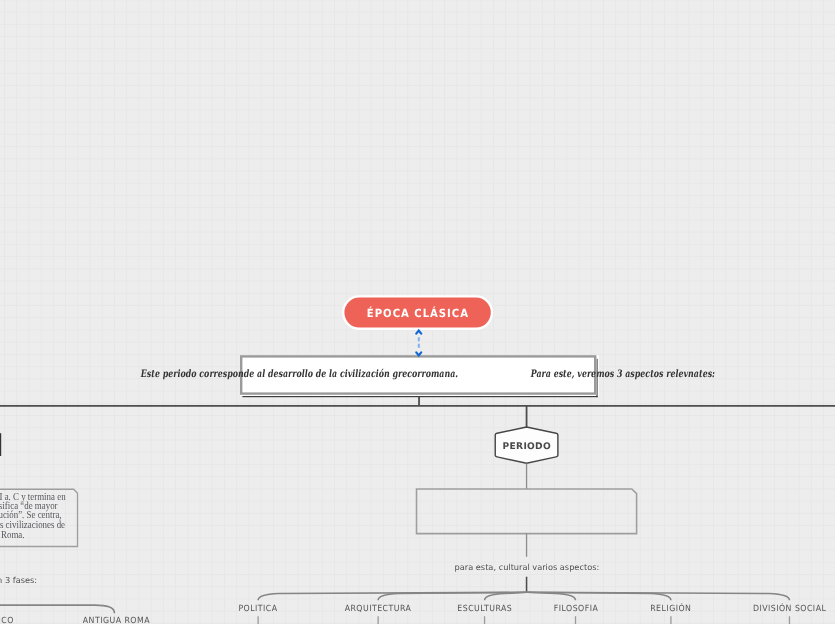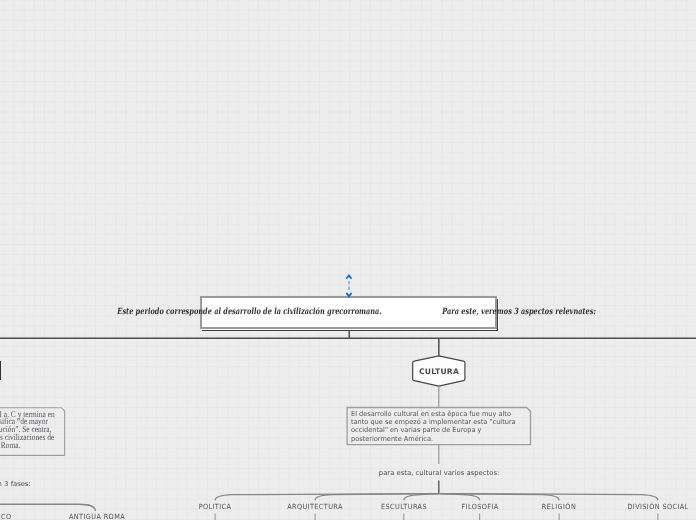--- a/index.html
+++ b/index.html
@@ -83,33 +83,33 @@
     <g stroke="#858585" stroke-width="1.3" fill="none">
       <path d="M -60 504.25 L 79 504.25 C 88.4 504.35 95.4 505.4 95.4 511.0"></path>
     </g>
     <g stroke="#9a9a9a" stroke-width="1.1" fill="none">
       <path d="M 95.4 523 L 95.4 530"></path>
     </g>
   </svg>
 
   <div class="leftedge"></div>
 
+  <div class="pill">
+    <span>ÉPOCA CLÁSICA</span>
+  </div>
 
   <div class="rootnote-halo"></div>
   <div class="selrect"></div>
   <div class="rootnote">
     <div>Este periodo corresponde al  desarrollo de la civilización grecorromana.</div>
     <div>Para este, veremos 3 aspectos relevnates:</div>
   </div>
 
-  <div class="hexlbl">CULTURA</div>
+  <div class="hexlbl">PERIODO</div>
 
-  <div class="descbox">
-    <div class="txt">El desarrollo cultural en esta época fue muy alto tanto que se empezó a implementar esta "cultura occidental" en varias parte de Europa y posteriormente América.</div>
-  </div>
 
   <div class="caption" style="left:378.8px;top:469.3px;">para esta, cultural varios aspectos:</div>
 
   <div class="leftbox">
     <div class="txt">Este periodo inicia en el siglo VIII a. C y termina en el siglo VI d. C. A este se le clasifica “de mayor relevancia debido a su gran evolución”. Se centra, principalmente en el estudio de las civilizaciones de la Antigua Grecia y la Roma.</div>
   </div>
   <div class="caption" style="right:665.1px;top:480.1px;">para esto lo dividiremos en 3 fases:</div>
 
   <svg class="wires" viewBox="0 0 696 520">
     <g>

